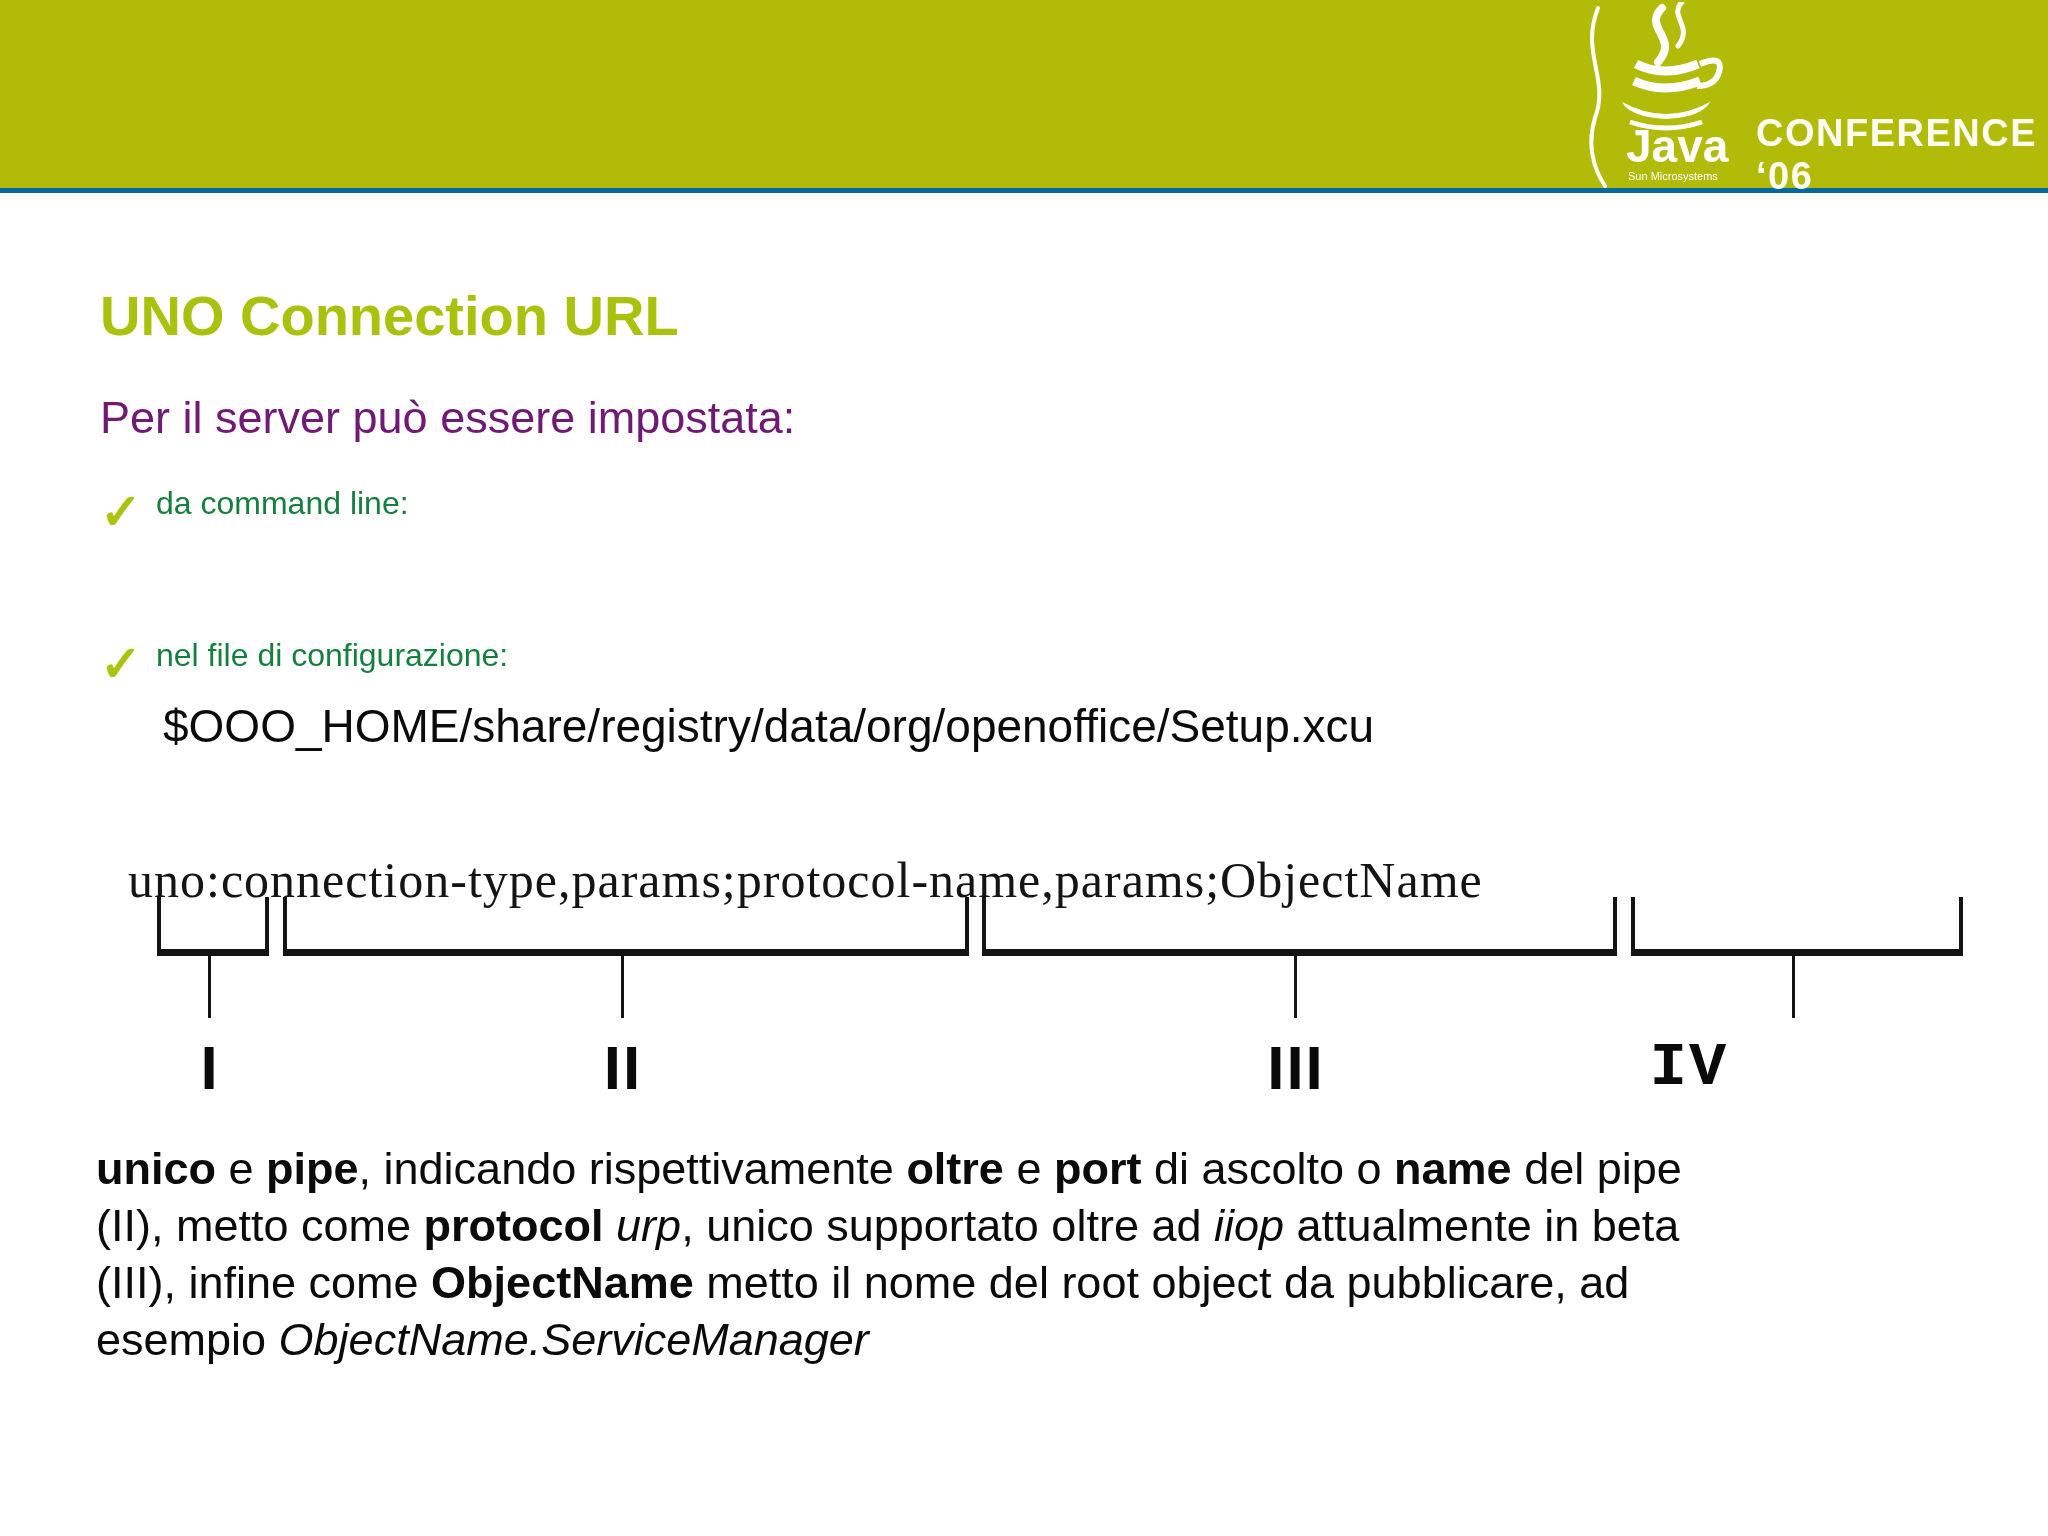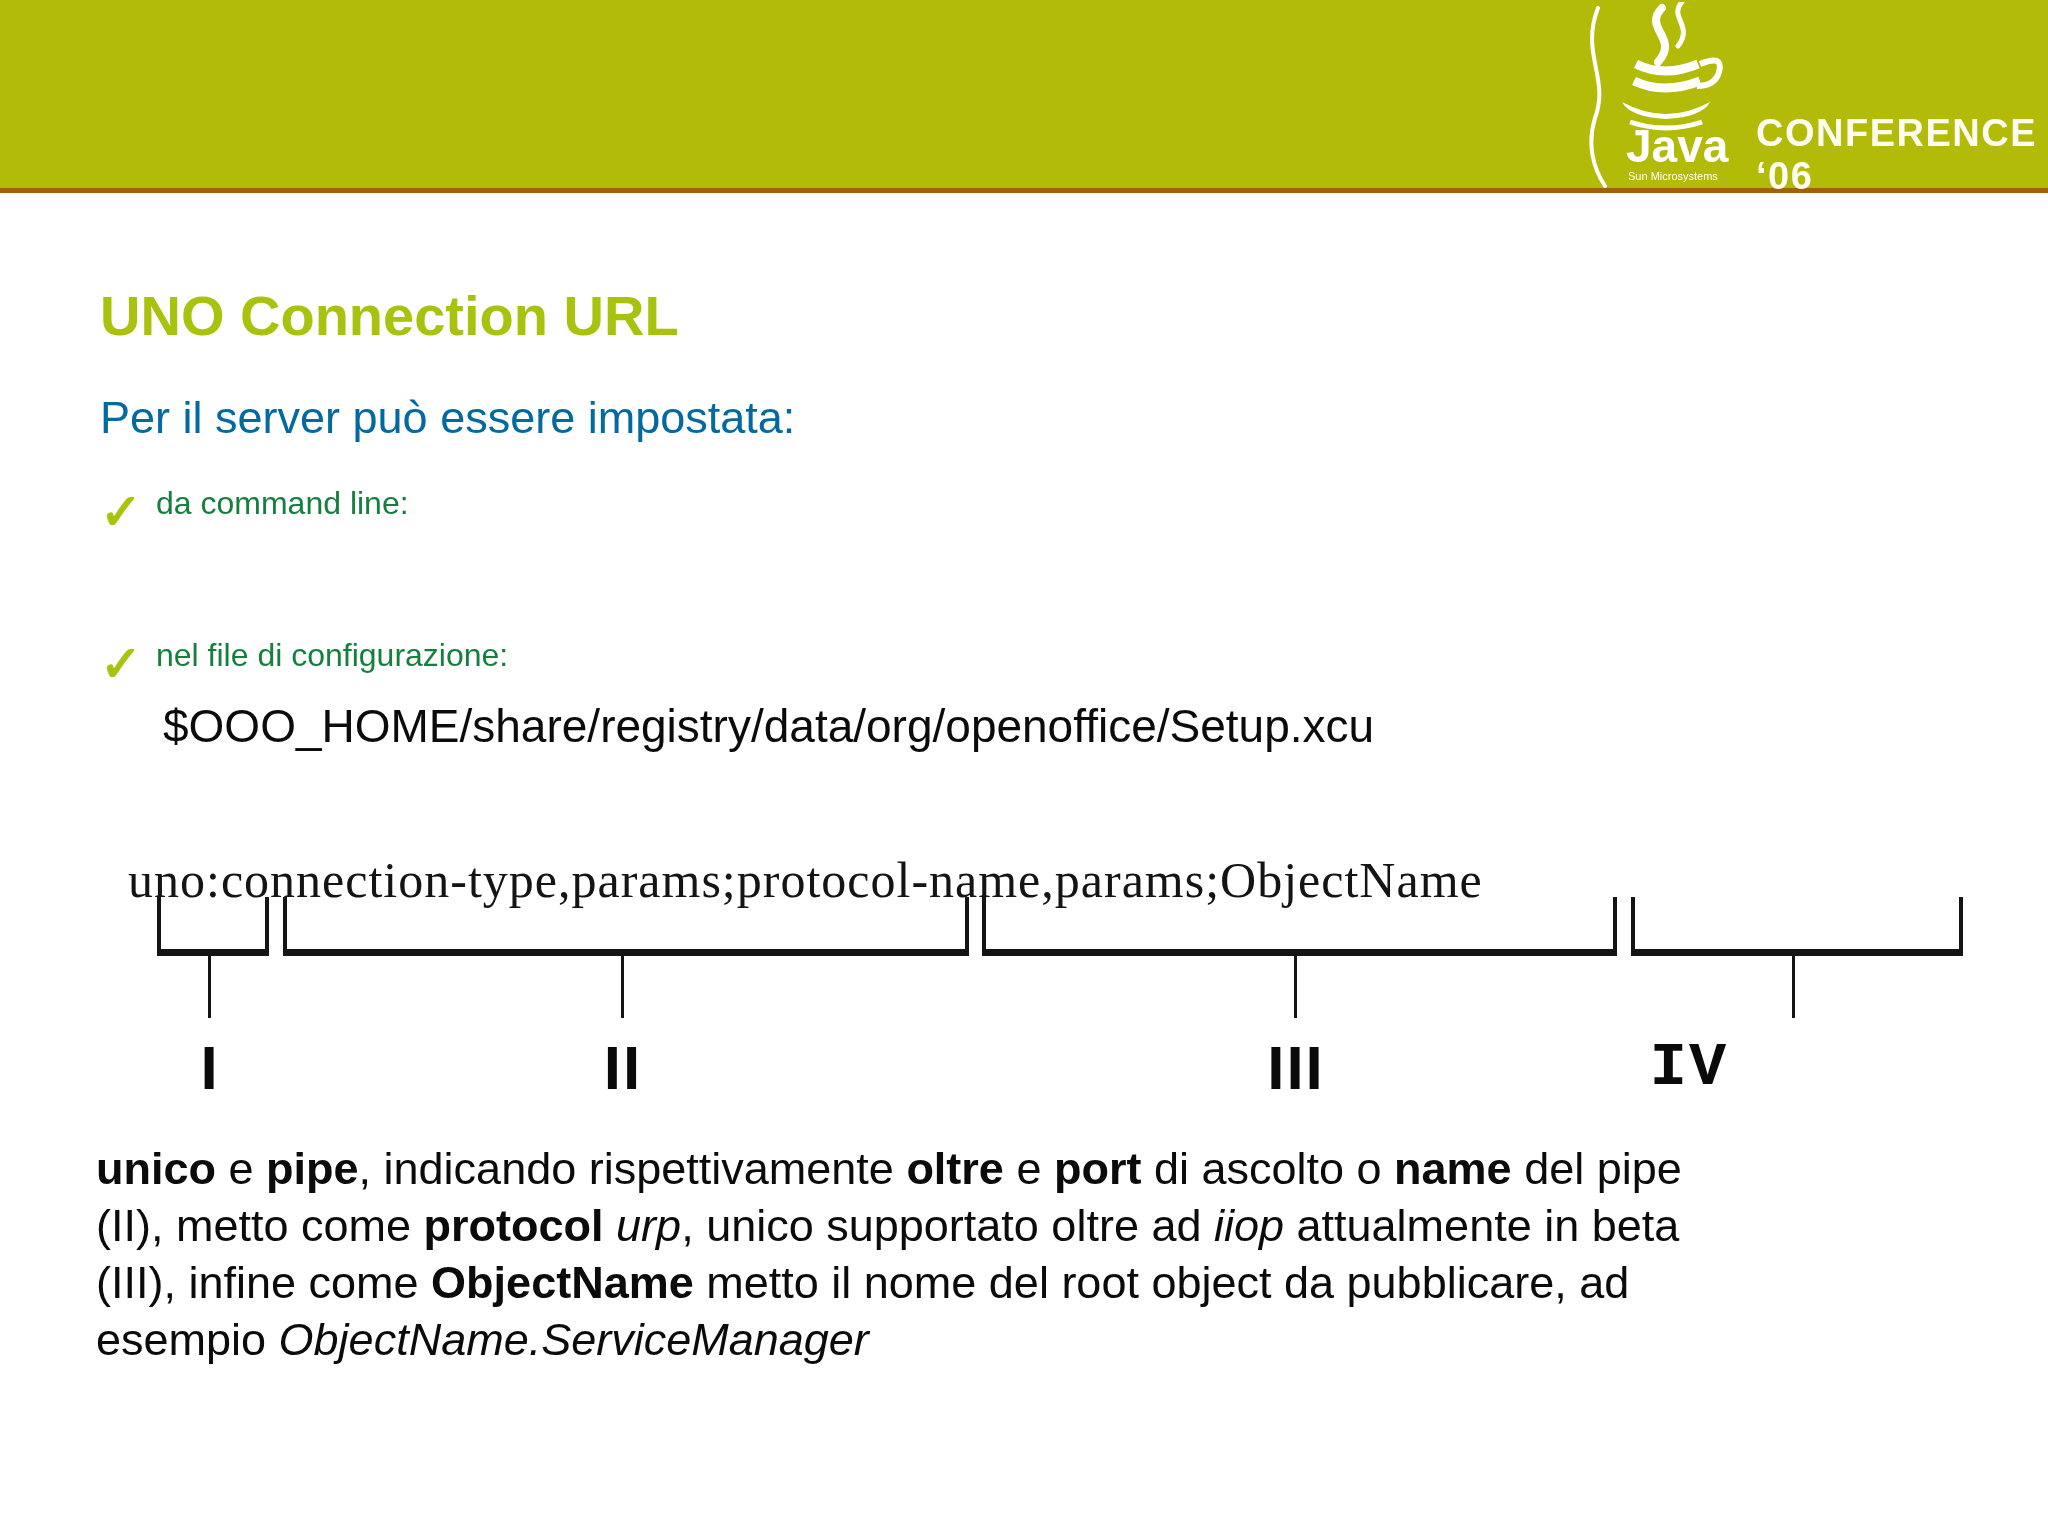--- a/index.html
+++ b/index.html
@@ -3,34 +3,34 @@
 <meta charset="utf-8">
 <style>
   html,body{margin:0;padding:0;background:#ffffff;}
   #frame{
     position:relative;width:2048px;height:1536px;background:#ffffff;overflow:hidden;
     font-family:"Liberation Sans",sans-serif;color:#111;
   }
   
   #band{
     position:absolute;left:0;top:0;width:2048px;height:188px;
-    background:#b2bb07;border-bottom:5px solid #a16207;
+    background:#b2bb07;border-bottom:5px solid #0369a1;
   }
   #logo{position:absolute;left:1578px;top:2px;width:168px;height:186px;}
   #conf{
     position:absolute;left:1756px;top:112px;
     font-size:38px;font-weight:bold;color:#fdfdf2;letter-spacing:1.5px;
     font-family:"Liberation Sans",sans-serif;
   }
   
   #title{
     position:absolute;left:100px;top:283px;
     font-size:56px;font-weight:bold;color:#a9c20e;letter-spacing:0px;
   }
-  #intro{position:absolute;left:100px;top:392px;font-size:45px;color:#0369a1;}
+  #intro{position:absolute;left:100px;top:392px;font-size:45px;color:#701a75;}
   
   .check{
     position:absolute;left:100px;width:56px;
     font-size:50px;font-weight:bold;color:#a9c30f;line-height:1;
   }
   .bullet-label{position:absolute;left:156px;font-size:32px;color:#15803d;}
   .bullet-detail{position:absolute;left:163px;font-size:46px;color:#0b0b0b;}
   #b1-check{top:487px;}
   #b1-label{top:485px;}
   #b1-detail{top:545px;}

